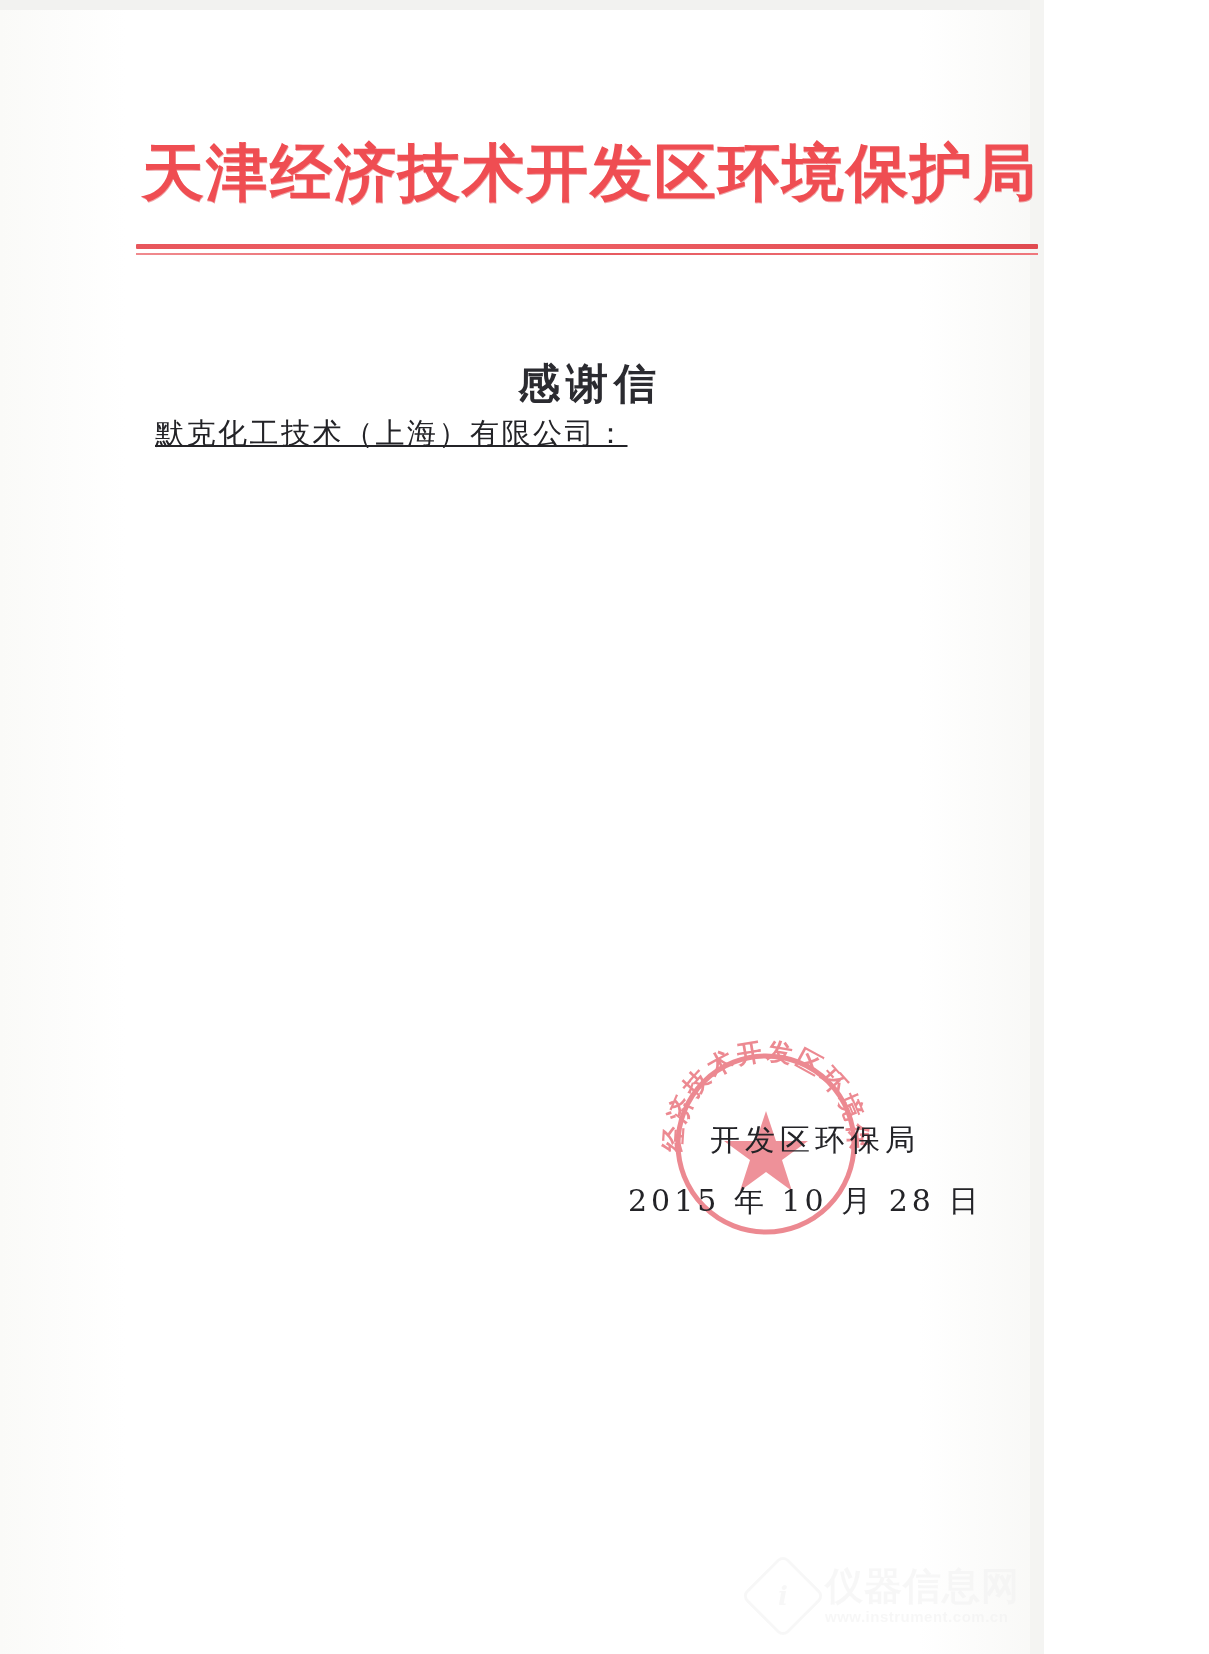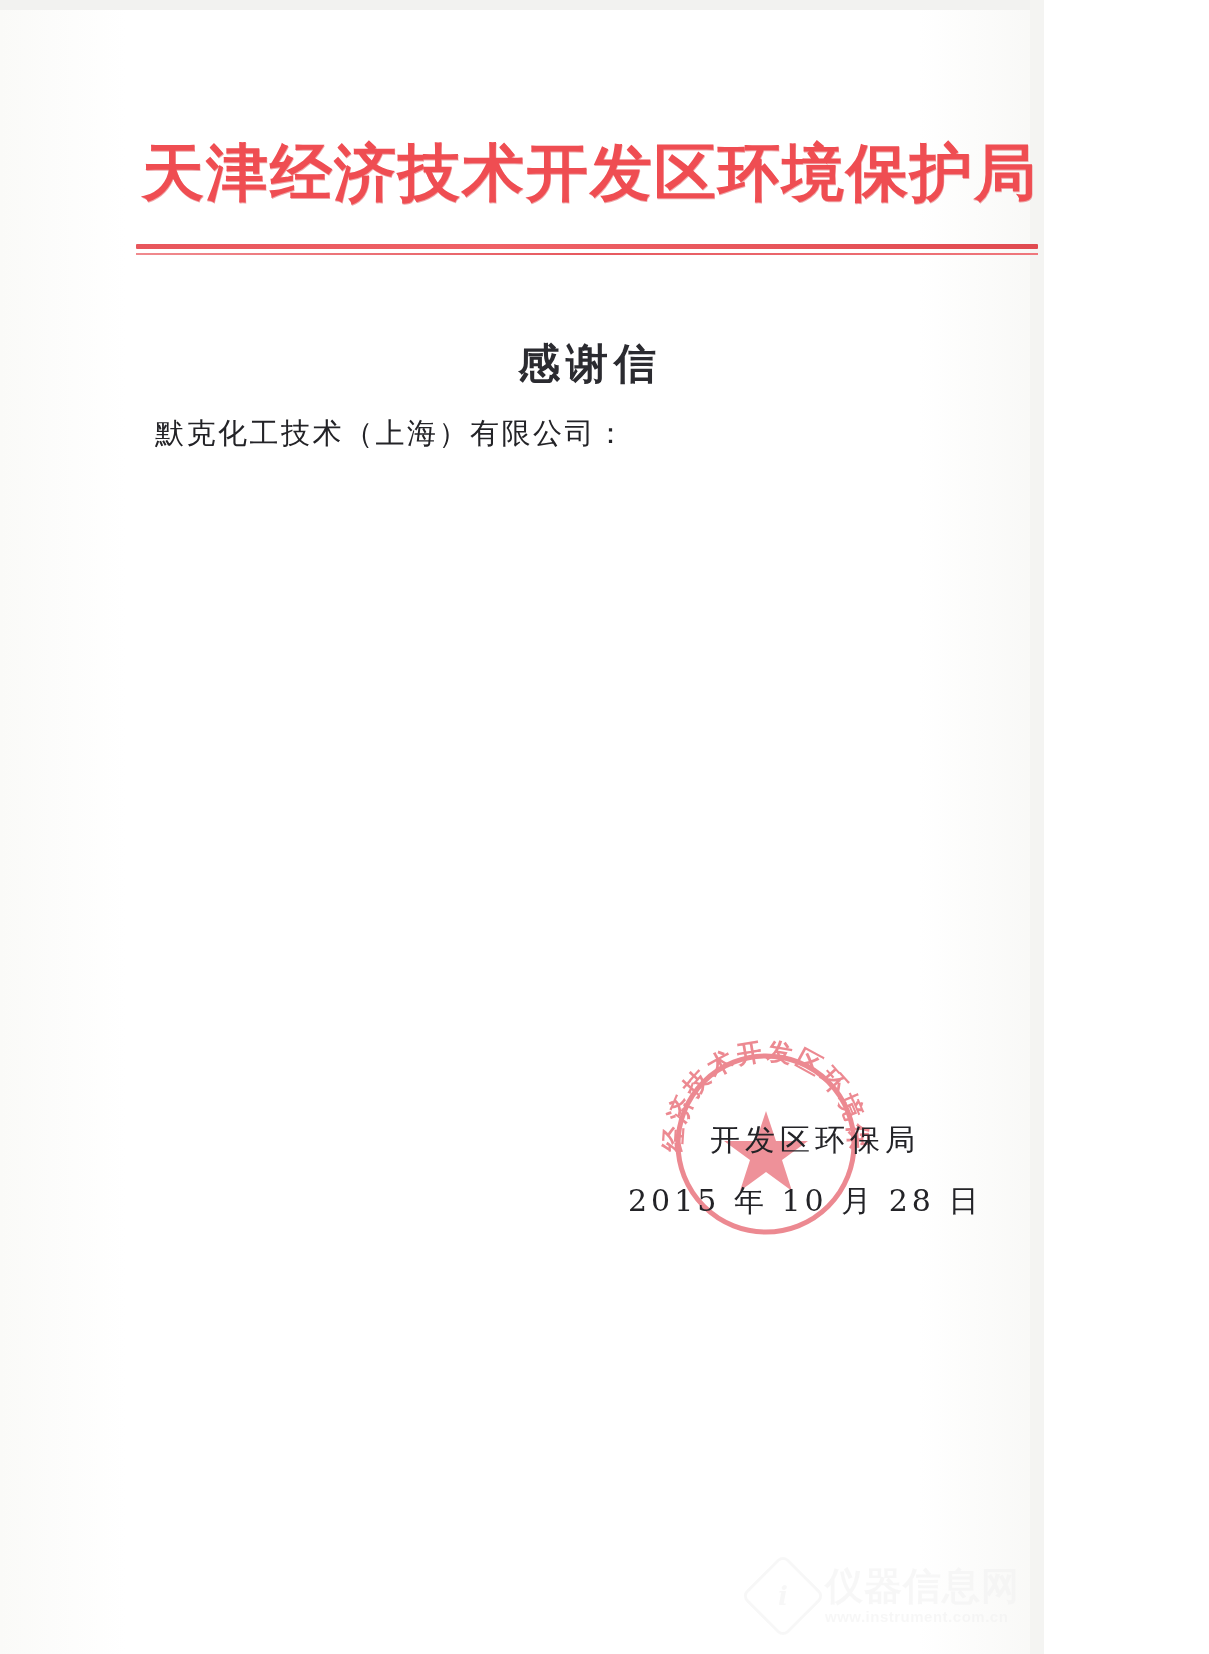--- a/index.html
+++ b/index.html
@@ -69,21 +69,21 @@
   }
   .rule-gap { height: 4px; }
   .rule-thin {
     height: 2px;
     background: linear-gradient(90deg, #f08a8e 0%, #e7595f 50%, #ef777c 100%);
   }
 
   
   .doc-title {
     position: absolute;
-    top: 336px;
+    top: 356px;
     left: 140px;
     width: 900px;
     text-align: center;
     font-family: "DejaVu Serif", "Liberation Serif", serif;
     font-weight: bold;
     font-size: 42px;
     letter-spacing: 6px;
     color: #2b2b30;
   }
 
@@ -94,20 +94,21 @@
     left: 155px;
     width: 870px;
   }
   .salutation {
     font-family: "DejaVu Serif", "Liberation Serif", serif;
     font-size: 29px;
     letter-spacing: 2.5px;
     color: #232327;
     line-height: 1.25;
     margin-bottom: 26px;
+    text-decoration: underline;
   }
   .para {
     font-family: "DejaVu Serif", "Liberation Serif", serif;
     font-size: 29px;
     letter-spacing: 2.2px;
     color: #232327;
     line-height: 60px;
     text-align: justify;
     text-justify: inter-ideograph;
     text-indent: 62px;

